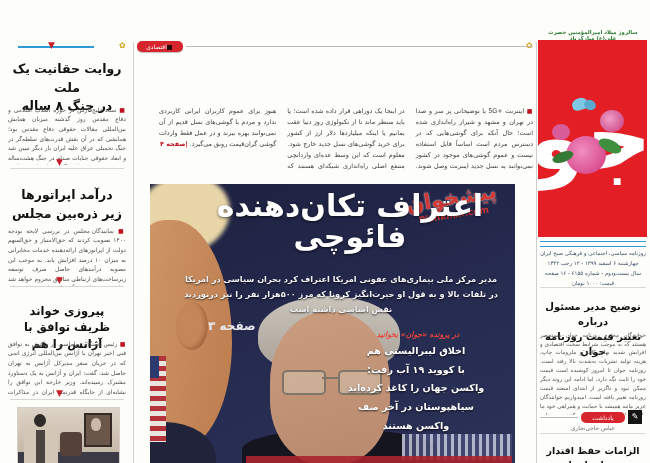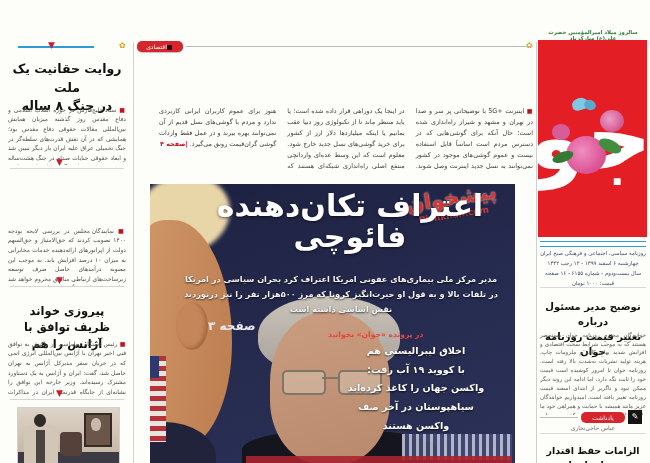--- a/index.html
+++ b/index.html
@@ -52,21 +52,21 @@
   
   .wm{left:242px;top:2px;width:120px;text-align:center;transform:rotate(-9deg);color:#e23a33;}
   .wm-fa{font-size:21px;font-weight:900;text-shadow:0 0 2px #fff;opacity:.92;}
   .wm-en{font-size:9px;font-weight:bold;opacity:.9;}
   .ph-head{left:40px;top:4px;width:320px;text-align:center;color:#fff;font-weight:900;}
   .ph-head-l1{font-size:30px;letter-spacing:-1px;text-shadow:0 1px 3px rgba(0,0,0,.6);}
   .ph-head-l2{font-size:30px;letter-spacing:-1px;text-shadow:0 1px 3px rgba(0,0,0,.6);margin-top:-4px;}
   .ph-sub{left:26px;top:88px;width:330px;text-align:center;color:#f2f2f5;
           font-size:8.2px;font-weight:bold;line-height:1.85;text-shadow:0 1px 2px rgba(0,0,0,.7);}
   .ph-pageref{left:58px;top:135px;color:#e8e8ee;font-size:12px;font-weight:bold;}
-  .ph-kicker{left:178px;top:146px;width:180px;text-align:left;color:#e8453c;font-size:7.6px;font-weight:900;}
+  .ph-kicker{left:178px;top:146px;width:180px;text-align:center;color:#e8453c;font-size:7.6px;font-weight:900;font-style:italic;}
   .ph-inset{left:170px;top:158px;width:192px;text-align:center;color:#fff;
             font-size:9.6px;font-weight:900;line-height:1.95;text-shadow:0 1px 2px rgba(0,0,0,.75);}
   
   .lc-head{left:6px;width:122px;text-align:center;color:#101010;font-weight:900;font-size:12.5px;line-height:1.45;}
   .lc-h1{top:50px;}
   .lc-h2{top:176px;}
   .lc-h3{top:293px;font-size:11.5px;}
   .lc-body{left:8px;width:118px;overflow:hidden;font-size:5.9px;line-height:1.62;
            color:#4a4a4a;text-align:justify;}
   .lc-b1{top:99px;height:60px;}
@@ -172,20 +172,24 @@
   </div>
 
   <h2 class="abs lc-head lc-h1">
     <div>روایت حقانیت یک ملت</div>
     <div>در جنگ ۸ ساله</div>
   </h2>
   <p class="abs lc-body lc-b1"><span class="red-bullet"></span><span>ستاد خلیج‌فارس در حوزه انقلاب اسلامی و دفاع مقدس روز گذشته میزبان همایش بین‌المللی مقالات حقوقی دفاع مقدس بود؛ همایشی که در آن نقش قدرت‌های سلطه‌گر در جنگ تحمیلی عراق علیه ایران بار دیگر تبیین شد و ابعاد حقوقی جنایات صدام در جنگ هشت‌ساله بررسی و مستندسازی گردید تا روایت حقانیت ملت ایران در برابر تجاوز بعثی‌ها و حامیان آنها به جهانیان ارائه شود.</span></p>
   <div class="abs lc-div lc-div1"></div>
   <div class="abs tri lc-tri lt1">▼</div>
 
+  <h2 class="abs lc-head lc-h2">
+    <div>درآمد اپراتورها</div>
+    <div>زیر ذره‌بین مجلس</div>
+  </h2>
   <p class="abs lc-body lc-b2"><span class="red-bullet"></span><span>نمایندگان مجلس در بررسی لایحه بودجه ۱۴۰۰ تصویب کردند که حق‌الامتیاز و حق‌السهم دولت از اپراتورهای ارائه‌دهنده خدمات مخابراتی به میزان ۱۰ درصد افزایش یابد. به موجب این مصوبه درآمدهای حاصل صرف توسعه زیرساخت‌های ارتباطی مناطق محروم خواهد شد و کمیسیون تلفیق تأکید کرد این مصوبه نباید موجب افزایش قیمت خدمات برای مشترکان و تعرفه در سال آینده شود.</span></p>
   <div class="abs lc-div lc-div2"></div>
   <div class="abs tri lc-tri lt2">▼</div>
 
   <h2 class="abs lc-head lc-h3">
     <div>پیروزی خواند</div>
     <div>ظریف توافق با آژانس را هم</div>
   </h2>
   <p class="abs lc-body lc-b3"><span class="red-bullet"></span><span>رئیس دستگاه دیپلماسی در واکنش به توافق فنی اخیر تهران با آژانس بین‌المللی انرژی اتمی که در جریان سفر مدیرکل آژانس به تهران حاصل شد، گفت: ایران و آژانس به یک دستاورد مشترک رسیده‌اند. وزیر خارجه این توافق را نشانه‌ای از جایگاه قدرتمند ایران در مذاکرات دانست و با اظهارنظری تازه آن را پیروزی دیپلماسی عنوان کرد.</span></p>
   <div class="abs lc-div lc-div3"></div>

